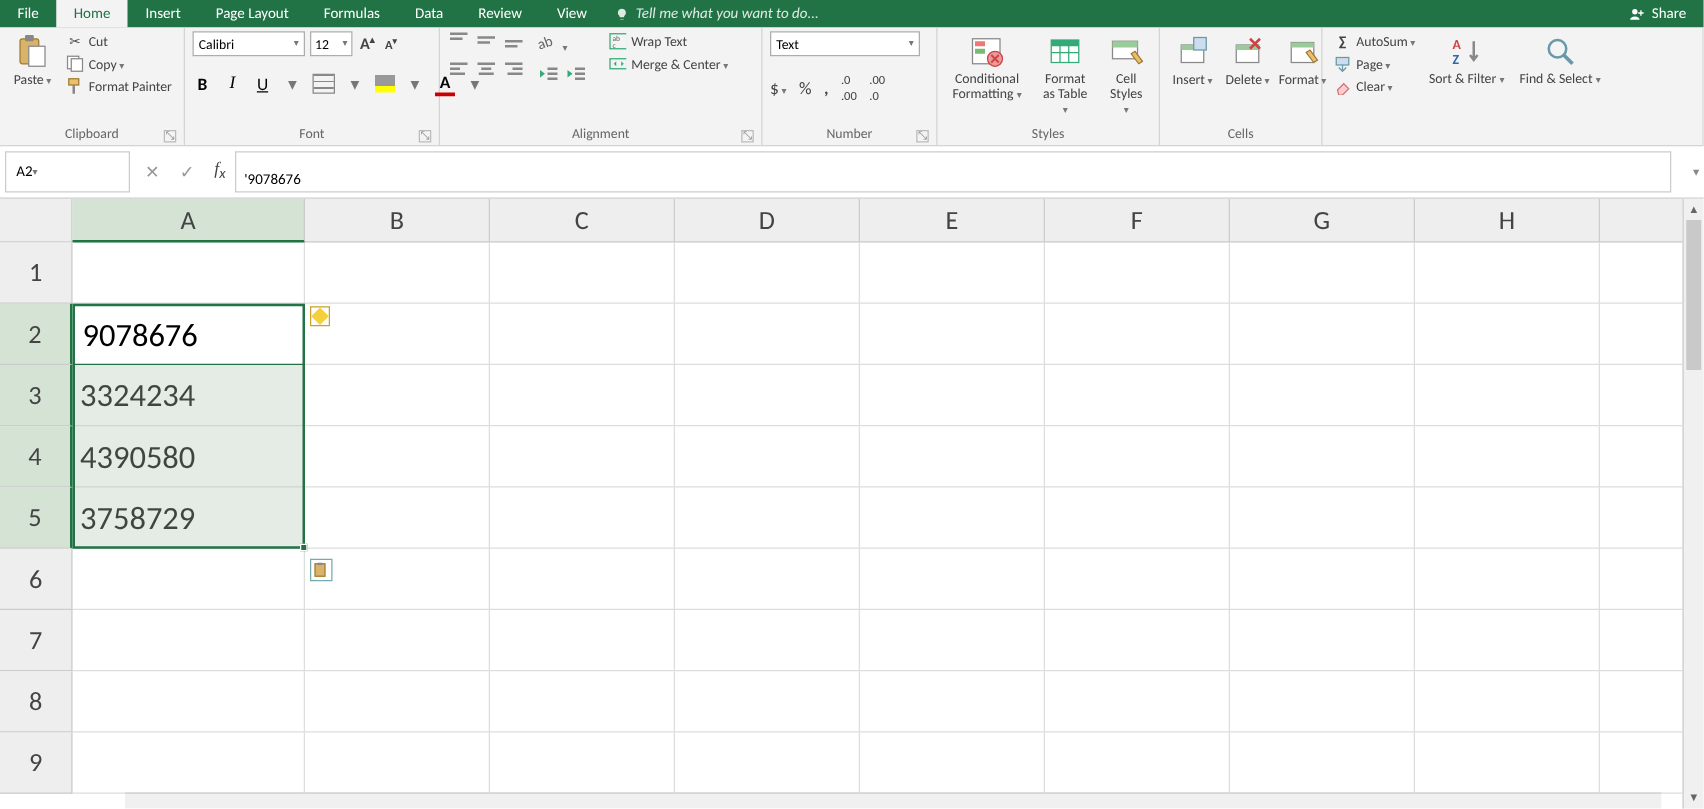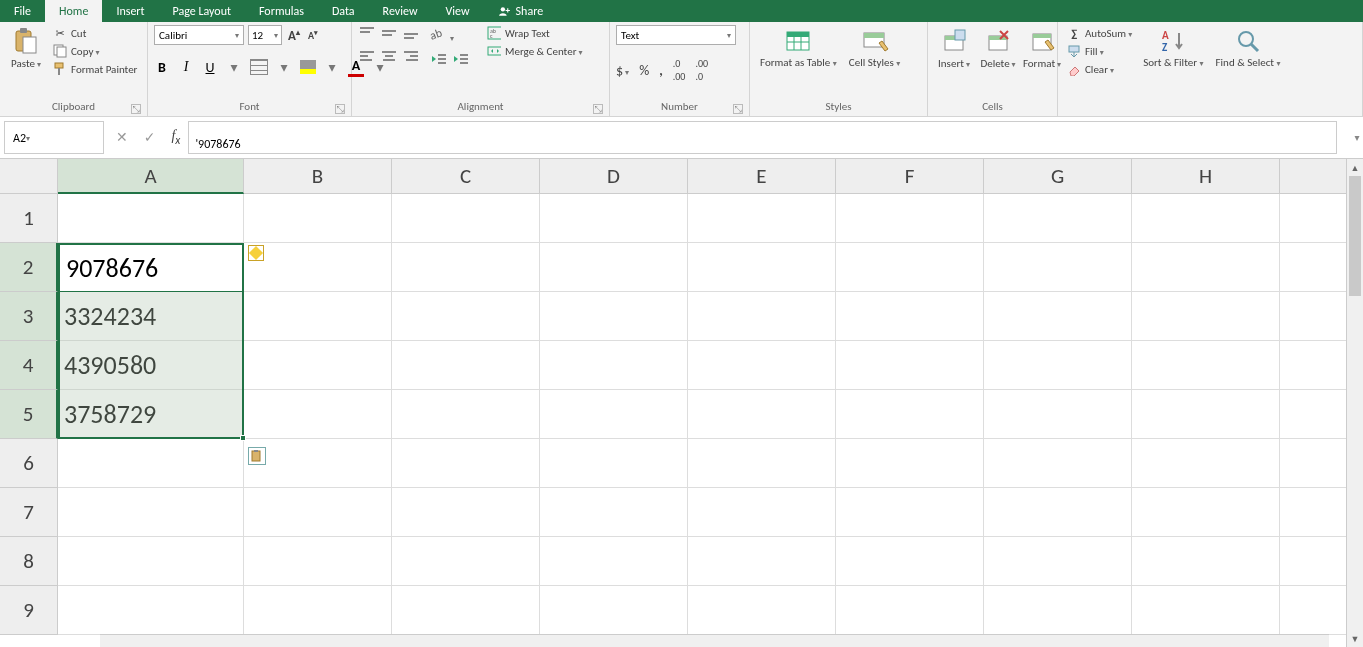--- a/index.html
+++ b/index.html
@@ -86,20 +86,26 @@
 
 <div class="menubar">
   <div class="tab">File</div>
   <div class="tab active">Home</div>
   <div class="tab">Insert</div>
   <div class="tab">Page Layout</div>
   <div class="tab">Formulas</div>
   <div class="tab">Data</div>
   <div class="tab">Review</div>
   <div class="tab">View</div>
+  <div class="tell">
+    <svg class="bulb" viewBox="0 0 24 24">
+        <path fill="#fff" d="M9 21h6v-1H9v1zm3-19a7 7 0 00-4 12.7V17h8v-2.3A7 7 0 0012 2z"></path>
+      </svg>
+    <span>Tell me what you want to do...</span>
+  </div>
   <div class="share">
     <svg width="13" height="13" viewBox="0 0 24 24">
         <circle cx="9" cy="8" r="4" fill="#fff"></circle>
         <path fill="#fff" d="M2 20c0-3 3-5 7-5s7 2 7 5H2z"></path>
         <path stroke="#fff" stroke-width="2" fill="none" d="M18 6v8m-4-4h8"></path>
       </svg>
     <span>Share</span>
   </div>
 </div>
 
@@ -279,20 +285,32 @@
         <span>Number</span>
         <span class="dl">⤡</span>
       </div>
   </div>
 
   <div class="group" style="width:178px">
     <div class="group-body">
       <div class="big-btn">
           <div class="ico">
             <svg width="28" height="28">
+              <rect x="2" y="4" width="22" height="20" fill="#fff" stroke="#888"></rect>
+              <rect x="4" y="6" width="8" height="4" fill="#e77"></rect>
+              <rect x="4" y="12" width="8" height="4" fill="#7b7"></rect>
+              <circle cx="20" cy="20" r="6" fill="#e99" stroke="#c44"></circle>
+              <path d="M17 17l6 6M23 17l-6 6" stroke="#c44" stroke-width="1.5"></path>
+            </svg>
+          </div>
+          <div class="two"><span>Conditional Formatting</span> <span class="tiny-drop">▾</span></div>
+        </div>
+      <div class="big-btn">
+          <div class="ico">
+            <svg width="28" height="28">
               <rect x="3" y="5" width="22" height="18" fill="#fff" stroke="#3a7"></rect>
               <rect x="3" y="5" width="22" height="5" fill="#3a7"></rect>
               <line x1="10" y1="5" x2="10" y2="23" stroke="#3a7"></line>
               <line x1="17" y1="5" x2="17" y2="23" stroke="#3a7"></line>
               <line x1="3" y1="15" x2="25" y2="15" stroke="#3a7"></line>
             </svg>
           </div>
           <div class="two"><span>Format as Table</span> <span class="tiny-drop">▾</span></div>
         </div>
       <div class="big-btn">
@@ -356,21 +374,21 @@
             <span class="ic" style="font-weight:bold">∑</span>
             <span class="drop">AutoSum</span>
           </div>
         <div class="mini">
             <span class="ic">
               <svg width="14" height="14">
                 <rect x="2" y="2" width="10" height="6" fill="#cde" stroke="#69a"></rect>
                 <path d="M7 8v4m-3-2l3 3 3-3" stroke="#69a" fill="none"></path>
               </svg>
             </span>
-            <span class="drop">Fill</span>
+            <span class="drop">Page</span>
           </div>
         <div class="mini">
             <span class="ic">
               <svg width="14" height="14">
                 <path d="M3 10l5-5 4 4-5 5H4z" fill="#fcc" stroke="#c77"></path>
               </svg>
             </span>
             <span class="drop">Clear</span>
           </div>
       </div>

